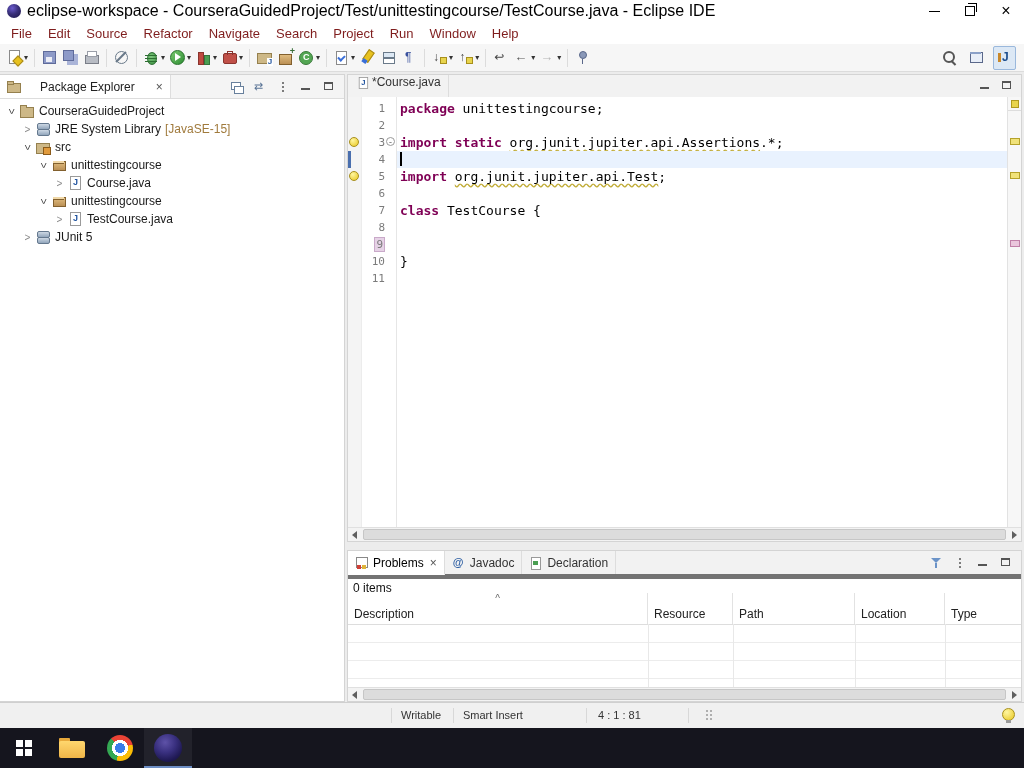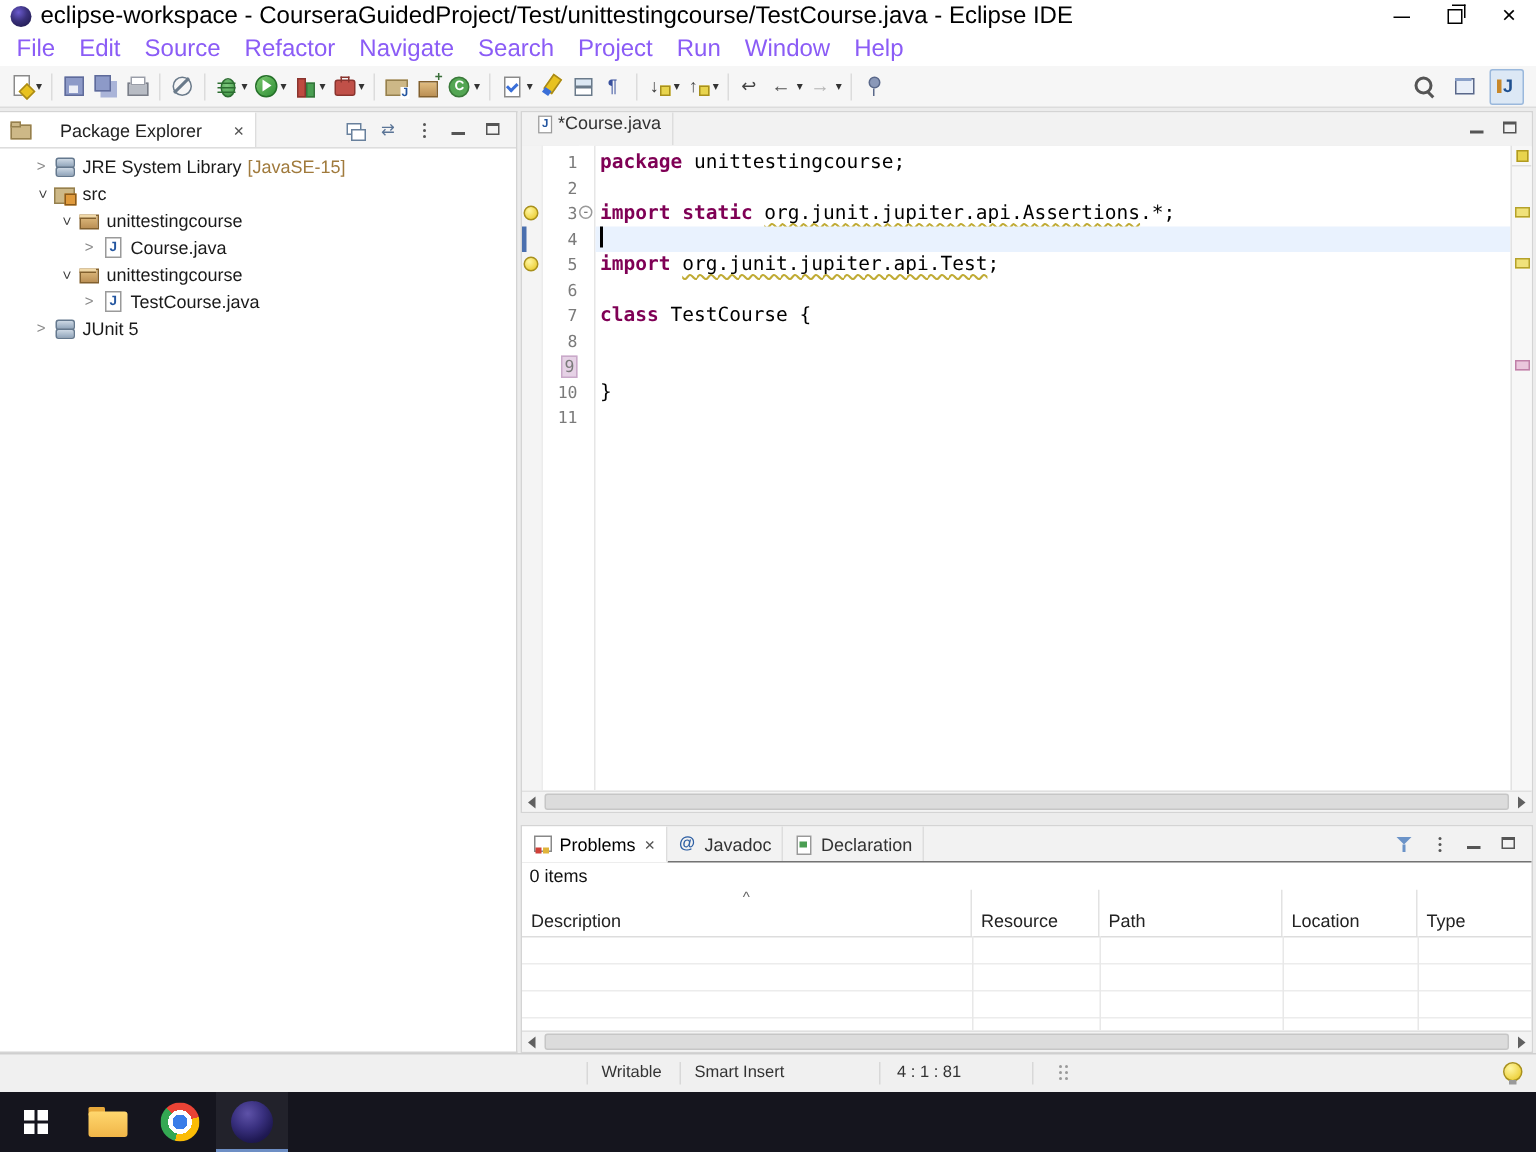--- a/index.html
+++ b/index.html
@@ -12,21 +12,21 @@
   .titlebar-title{font-size:16px;color:#000;white-space:nowrap;}
   .win-controls{margin-left:auto;display:flex;height:100%;}
   .win-btn{width:36px;display:flex;align-items:center;justify-content:center;}
   .min-glyph{width:11px;height:1px;background:#000;display:inline-block;}
   .restore-glyph{width:8px;height:8px;border:1px solid #000;position:relative;display:inline-block;background:#fff;}
   .restore-glyph::before{content:'';position:absolute;left:2px;top:-4px;width:8px;height:8px;border:1px solid #000;border-left:none;border-bottom:none;}
   .close-glyph{font-size:16px;line-height:16px;color:#000;}
 
   
   .menubar{position:absolute;top:22px;left:0;right:0;height:22px;background:#fff;display:flex;align-items:center;padding-left:3px;}
-  .menu-item{padding:0 8px;height:100%;display:flex;align-items:center;font-size:16px;color:#8b5cf6;}
+  .menu-item{padding:0 8px;height:100%;display:flex;align-items:center;font-size:13px;color:#7f1d1d;}
 
   
   .toolbar{position:absolute;top:44px;left:0;right:0;height:27px;background:#f6f6f6;border-bottom:1px solid #dcdcdc;display:flex;align-items:center;padding:0 4px;}
   .toolbar-left{display:flex;align-items:center;}
   .toolbar-right{margin-left:auto;display:flex;align-items:center;padding-right:4px;gap:6px;}
   .tb-btn{height:22px;display:flex;align-items:center;padding:0 2px;border-radius:2px;}
   .tb-active{background:#dce8f5;border:1px solid #9ab8dc;}
   .tb-dd{font-size:8px;color:#333;margin-left:1px;}
   .tb-sep{width:1px;height:18px;background:#dcdcdc;margin:0 4px;display:inline-block;}
   .ico{width:17px;height:17px;display:inline-block;position:relative;flex:0 0 auto;}
@@ -149,21 +149,21 @@
   .ov-warn{background:#f0e27a;border:1px solid #b5a22a;}
   .ov-pink{background:#eac6dc;border:1px solid #c080a8;}
   .hscroll{position:absolute;left:0;right:0;bottom:0;height:14px;background:#f3f3f3;border-top:1px solid #e0e0e0;display:flex;align-items:center;box-sizing:border-box;}
   .scroll-arrow{width:14px;height:13px;position:relative;flex:0 0 auto;}
   .sa-left::after{content:'';position:absolute;left:4px;top:3px;border-right:5px solid #606060;border-top:4px solid transparent;border-bottom:4px solid transparent;}
   .sa-right::after{content:'';position:absolute;left:5px;top:3px;border-left:5px solid #606060;border-top:4px solid transparent;border-bottom:4px solid transparent;}
   .scroll-thumb{flex:1;height:9px;margin:0 1px;background:#dcdcdc;border:1px solid #c6c6c6;border-radius:2px;}
 
   
   .problems{position:absolute;left:347px;right:2px;top:478px;bottom:0;background:#fff;border:1px solid #d4d4d4;box-sizing:border-box;}
-  .pp-tabs{height:23px;background:#f2f2f2;border-bottom:1px solid #737373;display:flex;align-items:stretch;}
+  .pp-tabs{height:23px;background:#f2f2f2;border-bottom:5px solid #737373;display:flex;align-items:stretch;}
   .ptab{display:flex;align-items:center;padding:0 7px;font-size:12px;border-right:1px solid #ddd;color:#333;}
   .ptab.active{background:#fff;margin-bottom:-1px;border-bottom:1px solid #fff;color:#000;}
   .pi{width:14px;height:14px;display:inline-block;position:relative;margin-right:4px;flex:0 0 auto;}
   .pi-problems::before{content:'';position:absolute;left:1px;top:1px;width:10px;height:9px;border:1px solid #888;background:#fff;}
   .pi-problems::after{content:'';position:absolute;left:2px;top:9px;width:4px;height:4px;background:#d04038;box-shadow:5px 0 0 #e0b43a;}
   .pi-javadoc::before{content:'@';position:absolute;left:1px;top:0;font-size:11px;font-weight:bold;color:#2e5fa3;}
   .pi-declaration::before{content:'';position:absolute;left:2px;top:1px;width:8px;height:11px;border:1px solid #999;background:#fff;}
   .pi-declaration::after{content:'';position:absolute;left:4px;top:5px;width:5px;height:4px;background:#4a9e52;}
   .pp-count{height:19px;line-height:19px;padding-left:5px;font-size:12px;color:#111;}
   .pp-table{position:absolute;top:42px;left:0;right:0;bottom:14px;overflow:hidden;}
@@ -344,20 +344,25 @@
         </div>
         <div class="view-header-icons">
             <span class="hicon h-collapse-all"></span>
             <span class="hicon h-link-with-editor"></span>
             <span class="hicon h-view-menu"></span>
             <span class="hicon h-minimize"></span>
             <span class="hicon h-maximize"></span>
           </div>
       </div>
       <div class="tree">
+          <div class="tree-row" style="padding-left: 4px;">
+            <span class="tw exp">&gt;</span>
+            <span class="ti ti-project"></span>
+            <span class="tree-label">CourseraGuidedProject</span>
+          </div>
           <div class="tree-row" style="padding-left: 20px;">
             <span class="tw">&gt;</span>
             <span class="ti ti-library"></span>
             <span class="tree-label">JRE System Library</span>
             <span class="tree-suffix">[JavaSE-15]</span>
           </div>
           <div class="tree-row" style="padding-left: 20px;">
             <span class="tw exp">&gt;</span>
             <span class="ti ti-srcfolder"></span>
             <span class="tree-label">src</span>

